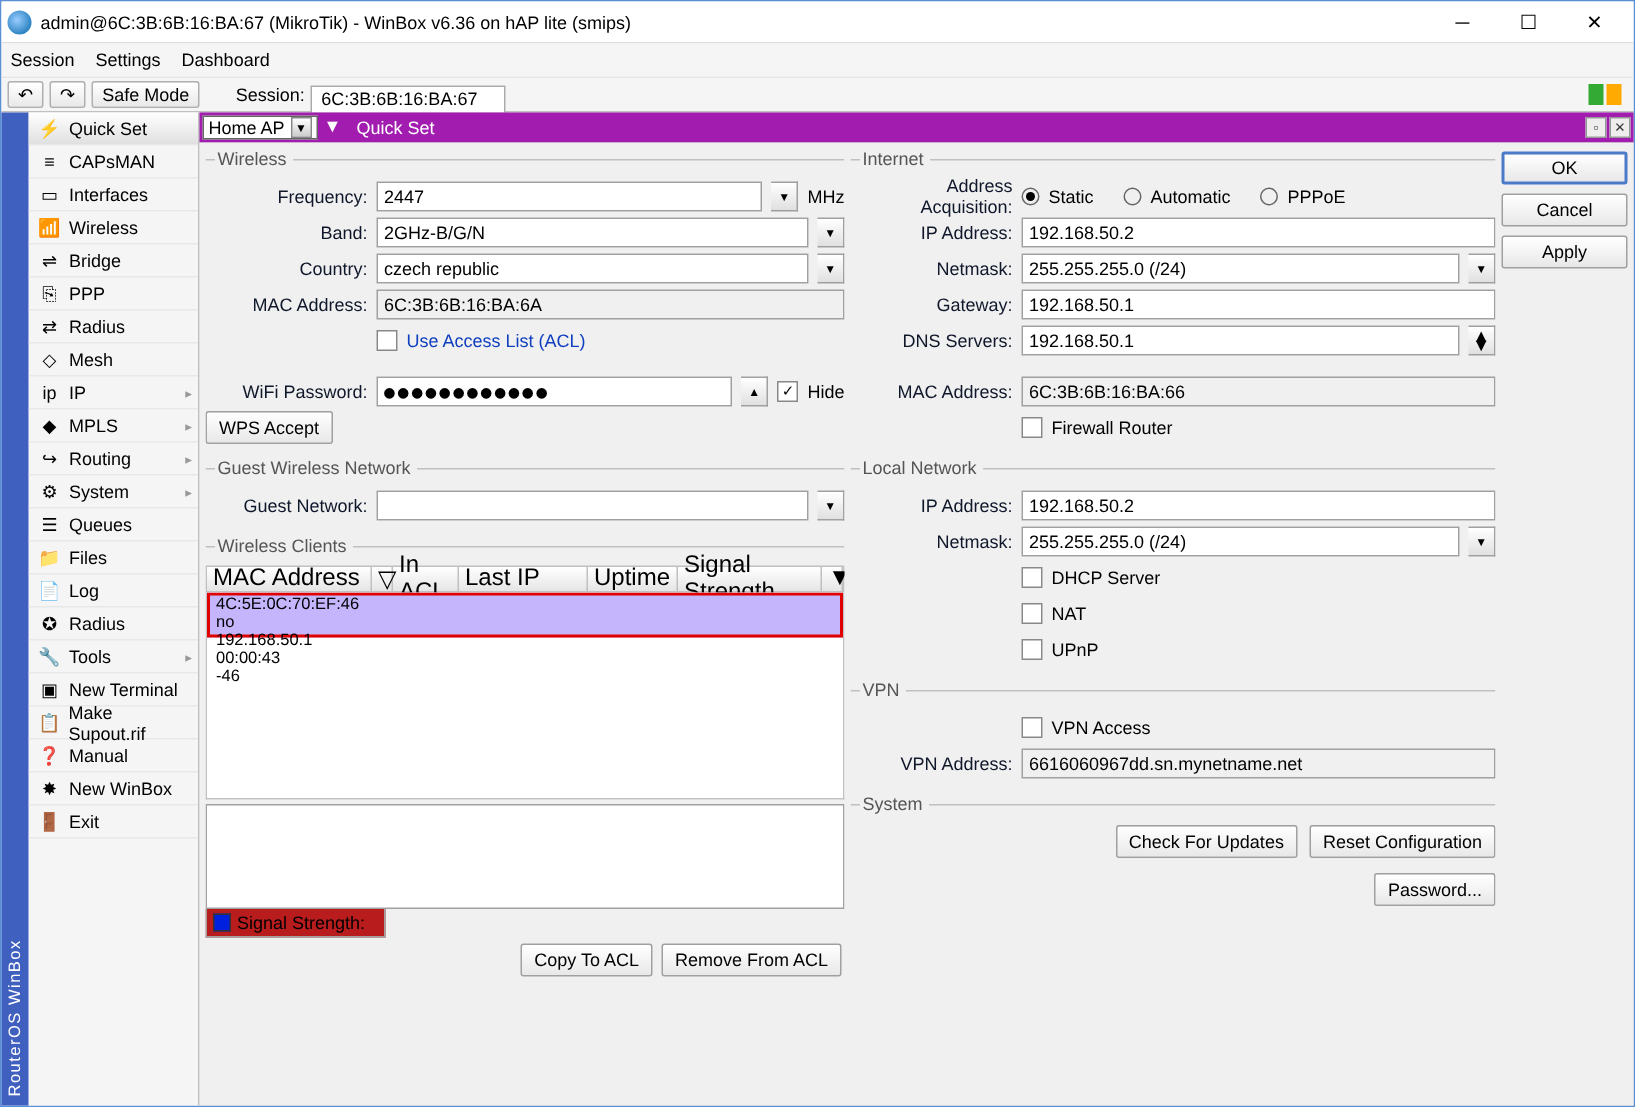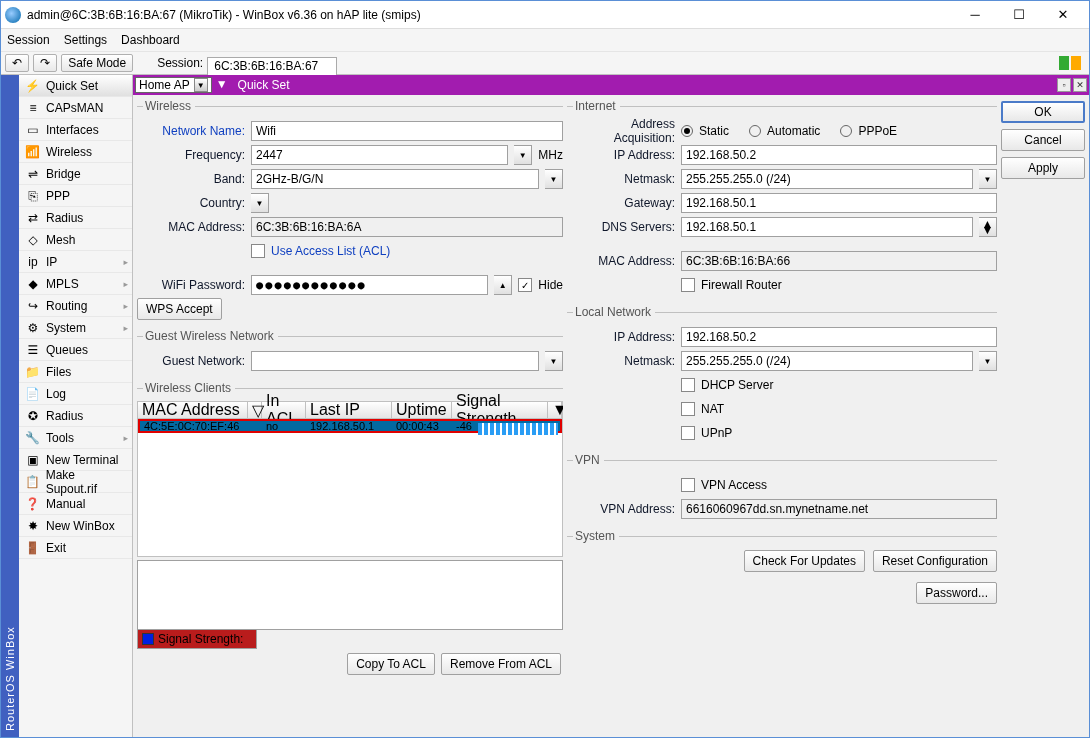--- a/index.html
+++ b/index.html
@@ -44,21 +44,21 @@
 .inp { flex: 1; border: 1px solid #a0a0a0; background: #fff; height: 20px; padding: 0 4px; display: flex; align-items: center; }
 .inp.ro { background: #f0f0f0; }
 .ddbtn { width: 18px; height: 20px; border: 1px solid #a0a0a0; border-left: none; background: linear-gradient(#fff,#e0e0e0); display: flex; align-items: center; justify-content: center; font-size: 8px; }
 .udbtn { width: 18px; height: 20px; border: 1px solid #a0a0a0; border-left: none; background: linear-gradient(#fff,#e0e0e0); display: flex; flex-direction: column; align-items: center; justify-content: center; font-size: 6px; line-height: 6px; }
 .chk { width: 14px; height: 14px; border: 1px solid #888; background: #fff; display: inline-flex; align-items: center; justify-content: center; font-size: 10px; }
 .radio { width: 12px; height: 12px; border: 1px solid #666; border-radius: 50%; display: inline-flex; align-items: center; justify-content: center; }
 .radio.sel::after { content:""; width: 6px; height: 6px; background: #000; border-radius: 50%; }
 .tablehdr { display: flex; background: linear-gradient(#fff,#e5e5e5); border: 1px solid #c0c0c0; height: 18px; }
 .th { border-right: 1px solid #c0c0c0; padding: 1px 4px; display: flex; align-items: center; font-size: 16px; }
 .tablebody { border: 1px solid #c0c0c0; border-top: none; height: 138px; background: #fff; overflow: hidden; }
-.trhl { display: flex; border: 2px solid #e00000; background: #0369a1; height: 14px; }
+.trhl { display: flex; border: 2px solid #e00000; background: #c4b5fd; height: 30px; flex-direction: column; }
 .td { padding: 0 4px; display: flex; align-items: center; font-size: 11px; }
 .sigbar { flex: 1; height: 12px; margin: 2px 2px; background: repeating-linear-gradient(90deg, #2a9df4 0 4px, #fff 4px 6px); }
 .graphbox { border: 1px solid #a0a0a0; background: #fff; height: 70px; margin-top: 3px; }
 .legendrow { display: flex; align-items: center; gap: 4px; padding: 2px 4px; border: 1px solid #a0a0a0; border-top: none; background: #b91c1c; width: 120px; }
 .sq { width: 12px; height: 12px; background: #0020e0; border: 1px solid #333; }
 .bottombtns { display: flex; justify-content: flex-end; gap: 6px; padding: 4px 2px; }
 </style>
 </head>
 <body>
 
@@ -204,36 +204,33 @@
           <div class="dockbtn">✕</div>
         </div>
       </div>
 
       <div class="content">
 
         <div class="colL">
           <fieldset>
             <legend>Wireless</legend>
             <div class="row">
-              <div class="lab blue">Network Name:</div>
-              <div class="inp">Wifi</div>
-            </div>
-            <div class="row">
               <div class="lab">Frequency:</div>
               <div class="inp">2447</div>
               <div class="ddbtn">▼</div>
               <span>MHz</span>
             </div>
             <div class="row">
               <div class="lab">Band:</div>
               <div class="inp">2GHz-B/G/N</div>
               <div class="ddbtn">▼</div>
             </div>
             <div class="row">
               <div class="lab">Country:</div>
+              <div class="inp">czech republic</div>
               <div class="ddbtn">▼</div>
             </div>
             <div class="row">
               <div class="lab">MAC Address:</div>
               <div class="inp ro">6C:3B:6B:16:BA:6A</div>
             </div>
             <div class="row">
               <div class="lab"></div>
               <div class="chk"></div>
               <span style="color:#1040c0">Use Access List (ACL)</span>

